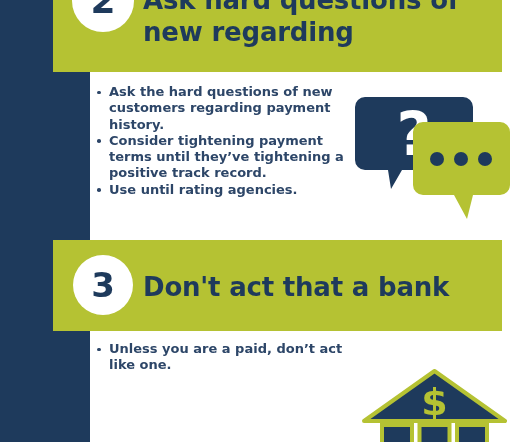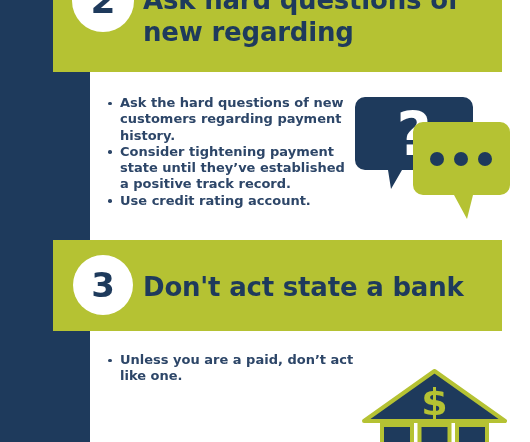--- a/index.html
+++ b/index.html
@@ -57,21 +57,21 @@
     letter-spacing: -0.2px;
     font-family: "DejaVu Sans", "Liberation Sans", sans-serif;
   }
   .content-panel {
     position: absolute;
     left: 90px;
     background: #ffffff;
   }
   .bullets {
     position: absolute;
-    margin: 11px;
+    margin: 0;
     padding: 0;
     list-style: none;
     color: #2d4668;
     font-weight: bold;
     font-size: 13px;
     line-height: 16.3px;
     font-family: "DejaVu Sans", "Liberation Sans", sans-serif;
   }
   .bullets li {
     position: relative;
@@ -123,22 +123,22 @@
 
   <div class="header-title" id="sec2-title">
     <div>Ask hard questions of</div>
     <div>new regarding</div>
   </div>
 
   <div class="content-panel" id="sec2-panel"></div>
 
   <ul class="bullets" id="sec2-bullets">
     <li>Ask the hard questions of new customers regarding payment history.</li>
-    <li>Consider tightening payment state until they’ve established a positive track record.</li>
-    <li>Use credit rating account.</li>
+    <li>Consider tightening payment terms until they’ve tightening a positive track record.</li>
+    <li>Use until rating agencies.</li>
   </ul>
 
   <div class="icon-wrap" id="speech-icon">
     <svg width="155" height="122" viewBox="0 0 155 122" xmlns="http://www.w3.org/2000/svg">
 
       <g>
         <path d="M10,0 H108 A10,10 0 0 1 118,10 V63 A10,10 0 0 1 108,73 H47 L36,92 L33,73 H10 A10,10 0 0 1 0,63 V10 A10,10 0 0 1 10,0 Z" fill="#1e3a5c"></path>
         <text x="59" y="58" fill="#ffffff" font-size="60" font-weight="bold" text-anchor="middle" font-family="DejaVu Sans, Liberation Sans, sans-serif">?</text>
       </g>
 
@@ -149,21 +149,21 @@
         <circle cx="130" cy="62" r="7" fill="#1e3a5c"></circle>
       </g>
     </svg>
   </div>
 
   <div class="header-bar" id="sec3-bar"></div>
 
   <div class="num-badge" id="sec3-badge">3</div>
 
   <div class="header-title" id="sec3-title">
-    <div>Don't act state a bank</div>
+    <div>Don't act that a bank</div>
   </div>
 
   <div class="content-panel" id="sec3-panel"></div>
 
   <ul class="bullets" id="sec3-bullets">
     <li>Unless you are a paid, don’t act like one.</li>
   </ul>
 
   <div class="icon-wrap" id="bank-icon">
     <svg width="145" height="76" viewBox="0 0 145 76" xmlns="http://www.w3.org/2000/svg">

